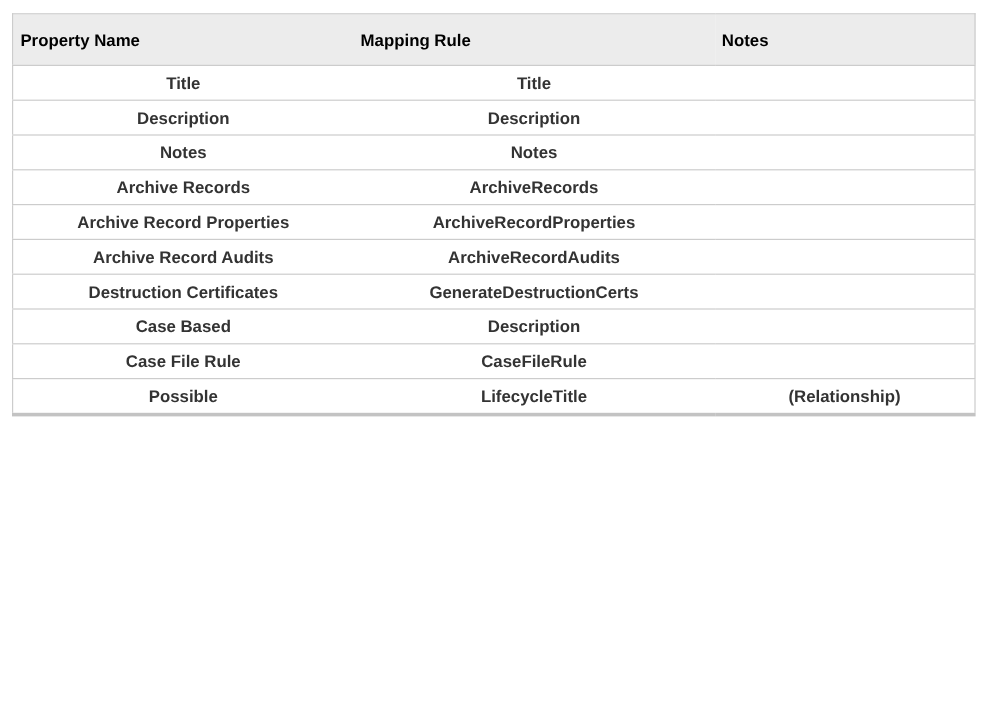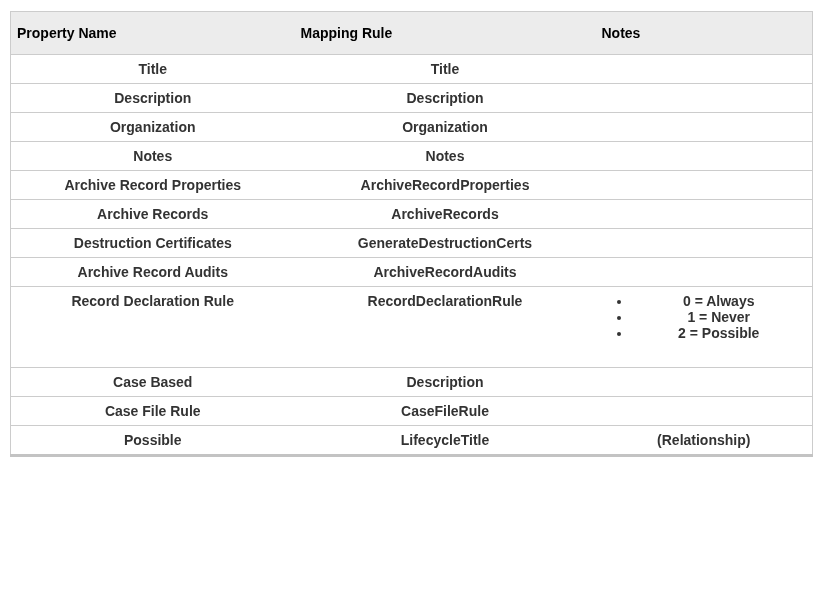--- a/index.html
+++ b/index.html
@@ -74,59 +74,43 @@
         <td>Title</td>
         <td>Title</td>
         <td></td>
       </tr>
       <tr>
         <td>Description</td>
         <td>Description</td>
         <td></td>
       </tr>
       <tr>
-        <td>Organization</td>
-        <td>Organization</td>
+        <td>Notes</td>
+        <td>Notes</td>
         <td></td>
       </tr>
       <tr>
-        <td>Notes</td>
-        <td>Notes</td>
+        <td>Archive Records</td>
+        <td>ArchiveRecords</td>
         <td></td>
       </tr>
       <tr>
         <td>Archive Record Properties</td>
         <td>ArchiveRecordProperties</td>
         <td></td>
       </tr>
       <tr>
-        <td>Archive Records</td>
-        <td>ArchiveRecords</td>
+        <td>Archive Record Audits</td>
+        <td>ArchiveRecordAudits</td>
         <td></td>
       </tr>
       <tr>
         <td>Destruction Certificates</td>
         <td>GenerateDestructionCerts</td>
         <td></td>
-      </tr>
-      <tr>
-        <td>Archive Record Audits</td>
-        <td>ArchiveRecordAudits</td>
-        <td></td>
-      </tr>
-      <tr>
-        <td>Record Declaration Rule</td>
-        <td>RecordDeclarationRule</td>
-        <td>
-          <ul class="notes-list">
-            <li>0 = Always</li>
-            <li>1 = Never</li>
-            <li>2 = Possible</li>
-          </ul>
-        </td>
       </tr>
       <tr>
         <td>Case Based</td>
         <td>Description</td>
         <td></td>
       </tr>
       <tr>
         <td>Case File Rule</td>
         <td>CaseFileRule</td>
         <td></td>

